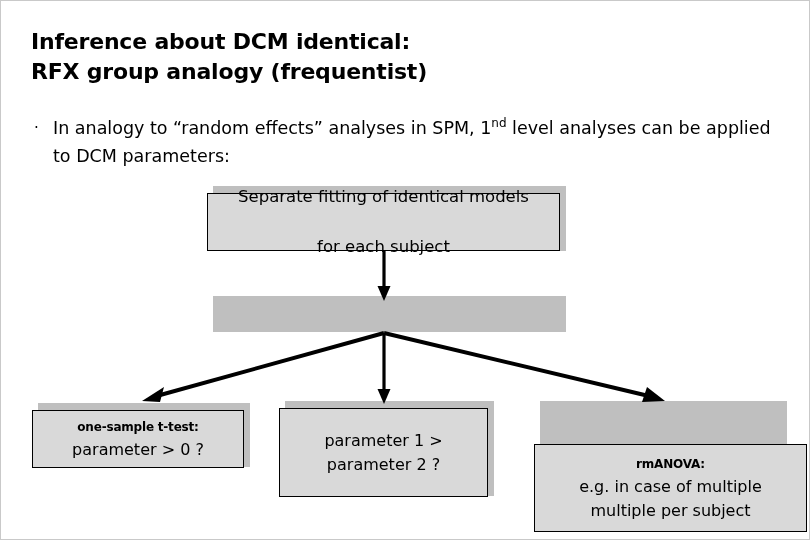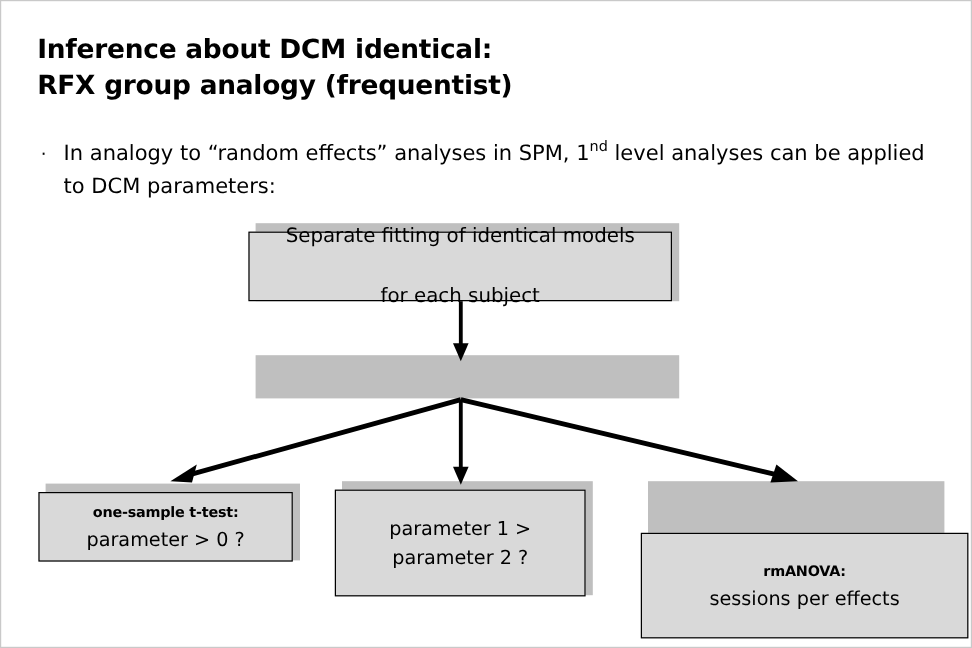--- a/index.html
+++ b/index.html
@@ -141,21 +141,22 @@
     <span class="ln sub">parameter &gt; 0 ?</span>
   </div>
 
   <div class="box" style="left:278px; top:407px; width:209px; height:89px;">
     <span class="ln sub">parameter 1 &gt;</span>
     <span class="ln sub">parameter 2 ?</span>
   </div>
 
   <div class="box" style="left:533px; top:407px; width:273px; height:88px;margin-top:36px;">
     <span class="ln hdr">rmANOVA:</span>
-    <span class="ln sub">sessions per effects</span>
+    <span class="ln sub">e.g. in case of multiple</span>
+    <span class="ln sub">multiple per subject</span>
   </div>
 
   <svg id="arrows" viewBox="0 0 810 540">
 
     <g>
       <line x1="383" y1="250" x2="383" y2="291" stroke="#000000" stroke-width="3.2"></line>
       <polygon points="383,300 376.5,285 389.5,285" fill="#000000"></polygon>
     </g>
 
     <g>

